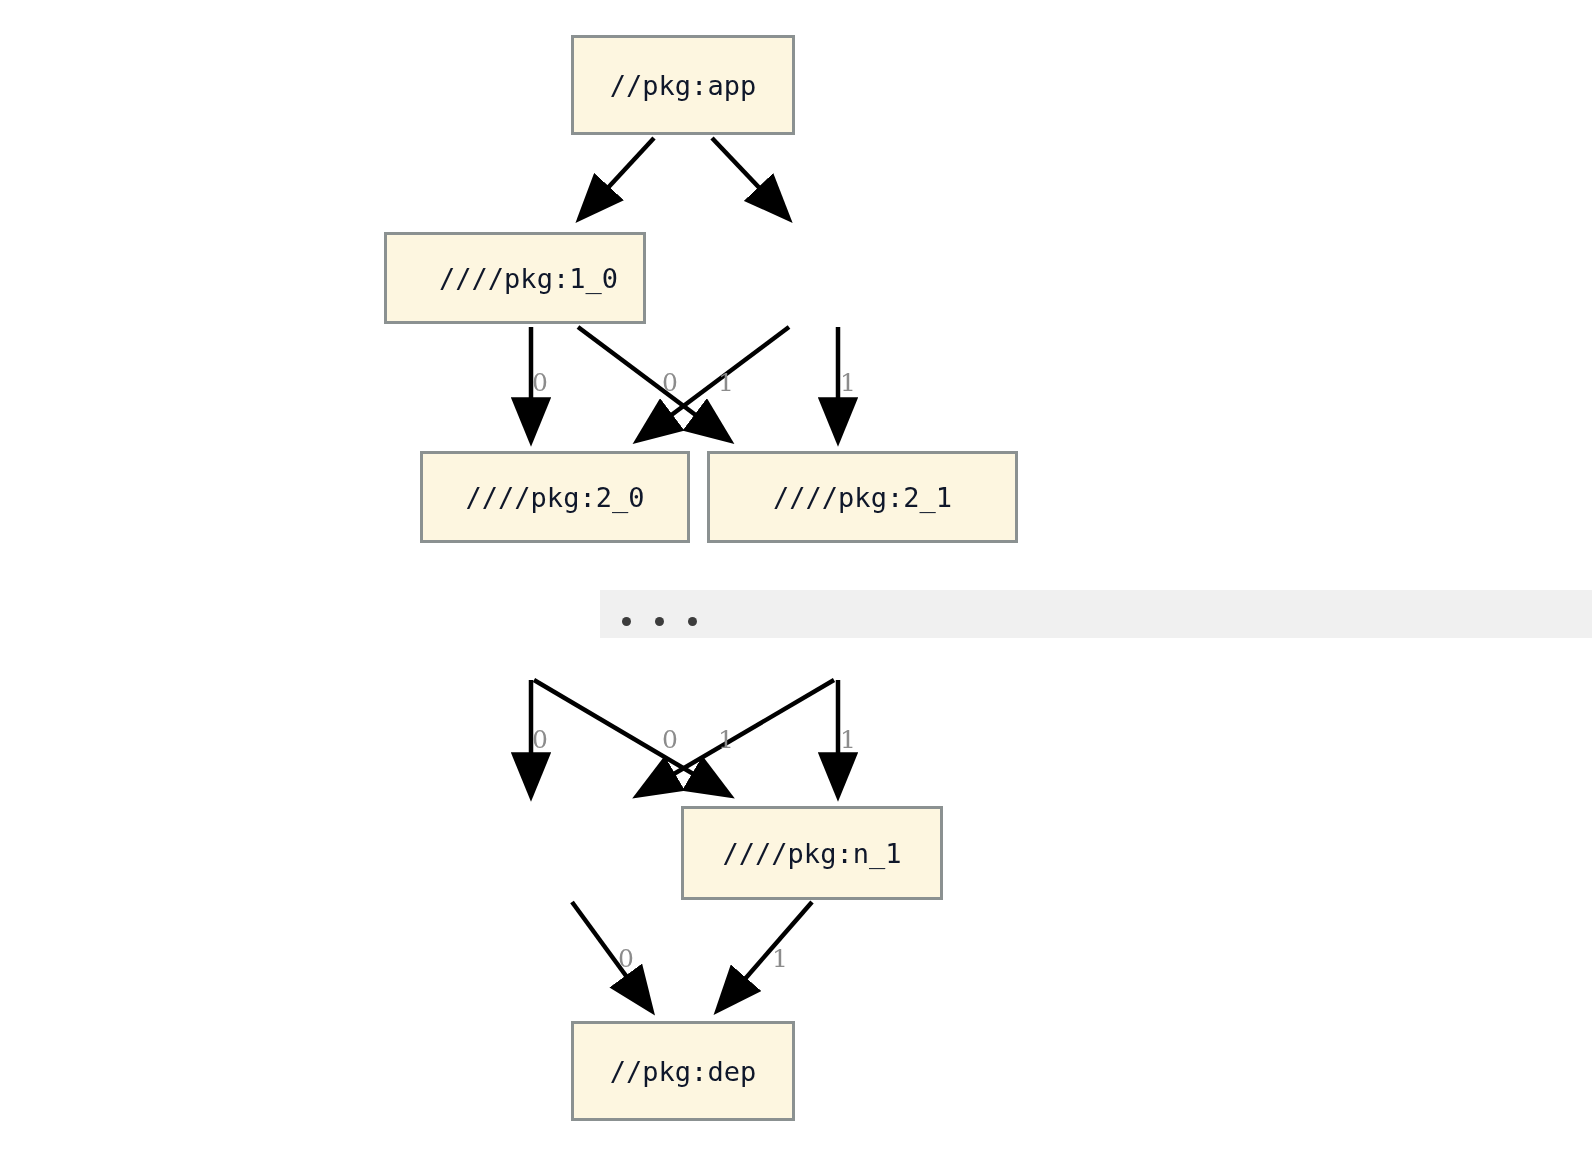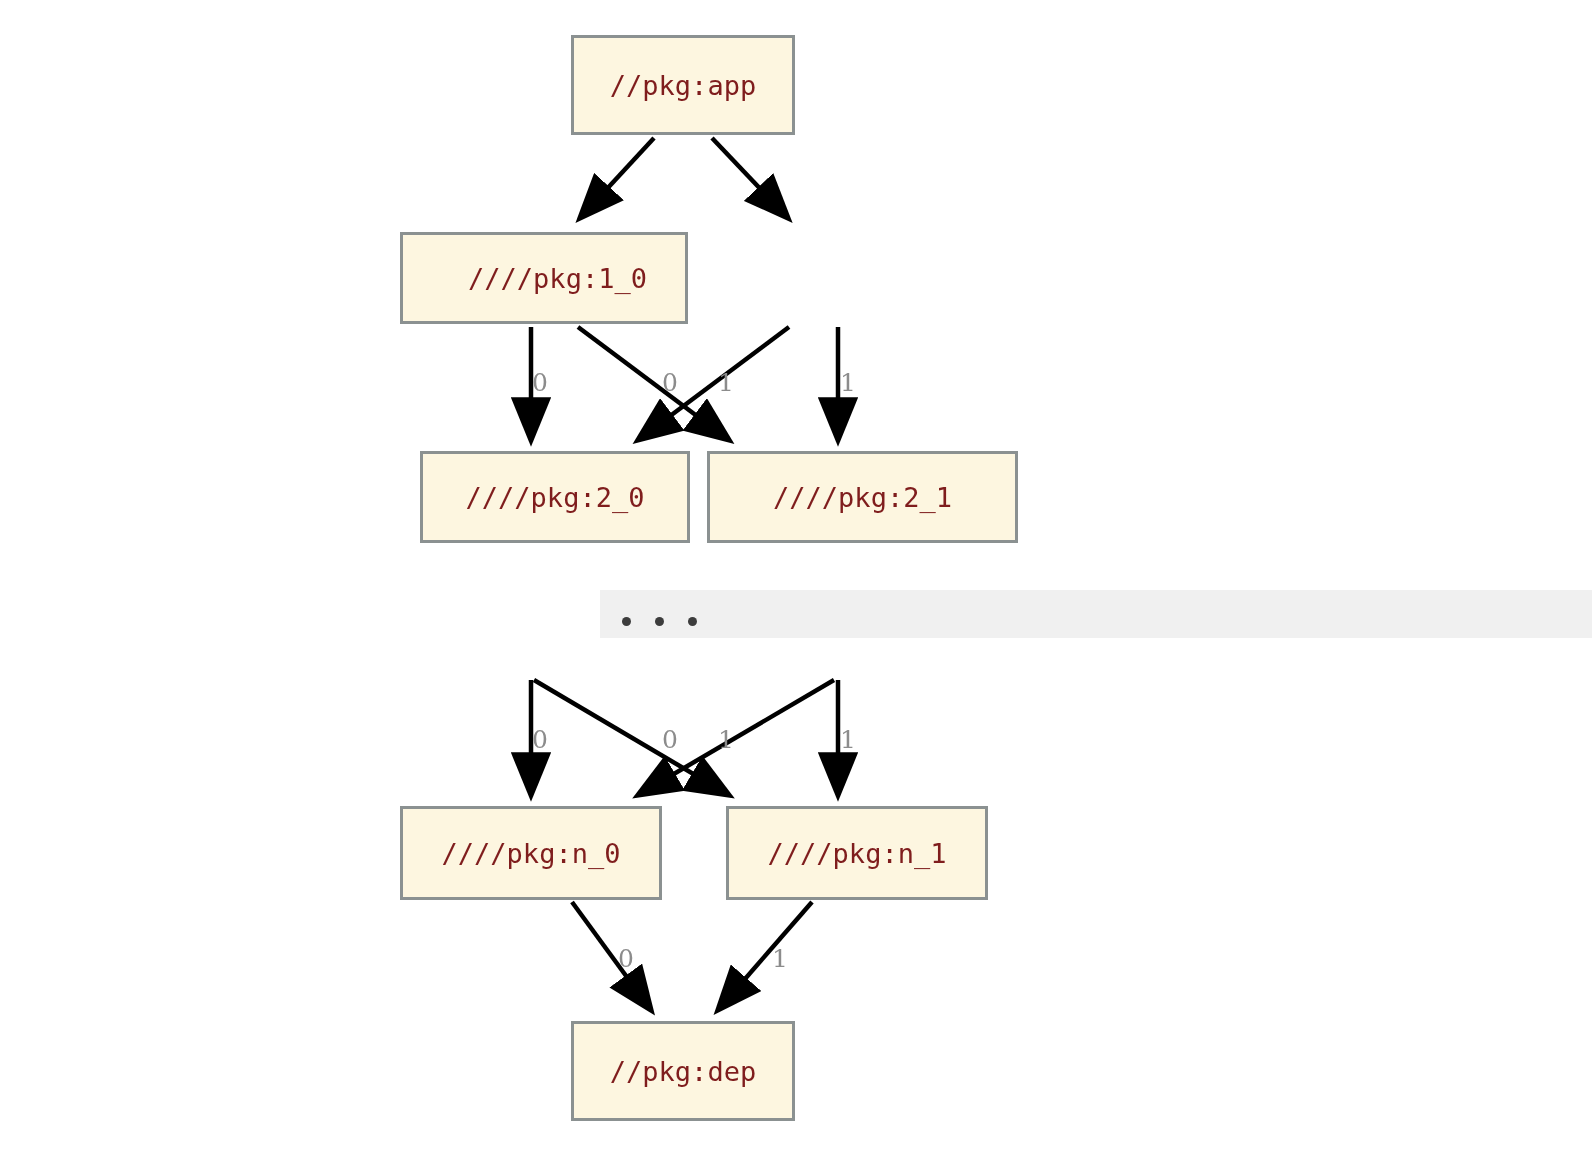--- a/index.html
+++ b/index.html
@@ -27,21 +27,21 @@
   .node-box {
     position: absolute;
     background: #fdf6e0;
     border: 3px solid #8b9191;
     box-sizing: border-box;
     display: flex;
     align-items: center;
     justify-content: center;
     font-family: "DejaVu Sans Mono", monospace;
     font-size: 27px;
-    color: #7f1d1d;
+    color: #0f172a;
     letter-spacing: 0px;
     white-space: nowrap;
   }
   .edge-label {
     position: absolute;
     font-family: "DejaVu Serif", serif;
     font-size: 25px;
     color: #8c8c8c;
     white-space: nowrap;
     line-height: 1;
@@ -95,30 +95,29 @@
     <line x1="834" y1="680" x2="638" y2="795" stroke="#000000" stroke-width="4.5" marker-end="url(#arrowhead)"></line>
     <line x1="838" y1="680" x2="838" y2="795" stroke="#000000" stroke-width="4.5" marker-end="url(#arrowhead)"></line>
 
     <line x1="572" y1="902" x2="651" y2="1010" stroke="#000000" stroke-width="4.5" marker-end="url(#arrowhead)"></line>
 
     <line x1="812" y1="902" x2="718" y2="1010" stroke="#000000" stroke-width="4.5" marker-end="url(#arrowhead)"></line>
   </svg>
 
   <div class="node-box" style="left:571px; top:35px; width:224px; height:100px;">//pkg:app</div>
 
-  <div class="node-box" style="left:400px; top:232px; width:288px; height:92px;padding-left:27px;">////pkg:1_0</div>
+  <div class="node-box" style="left:384px; top:232px; width:262px; height:92px;padding-left:27px;">////pkg:1_0</div>
 
 
   <div class="node-box" style="left:400px; top:451px; width:270px; height:92px;margin-left:20px;">////pkg:2_0</div>
 
   <div class="node-box" style="left:707px; top:451px; width:311px; height:92px;">////pkg:2_1</div>
 
-  <div class="node-box" style="left:400px; top:806px; width:262px; height:94px;">////pkg:n_0</div>
 
-  <div class="node-box" style="left:726px; top:806px; width:262px; height:94px;">////pkg:n_1</div>
+  <div class="node-box" style="left:681px; top:806px; width:262px; height:94px;">////pkg:n_1</div>
 
   <div class="node-box" style="left:571px; top:1021px; width:224px; height:100px;">//pkg:dep</div>
 
   <div class="edge-label" style="left:532px; top:370px;">0</div>
   <div class="edge-label" style="left:662px; top:370px;">0</div>
   <div class="edge-label" style="left:718px; top:370px;">1</div>
   <div class="edge-label" style="left:840px; top:370px;">1</div>
 
   <div class="edge-label" style="left:532px; top:727px;">0</div>
   <div class="edge-label" style="left:662px; top:727px;">0</div>

